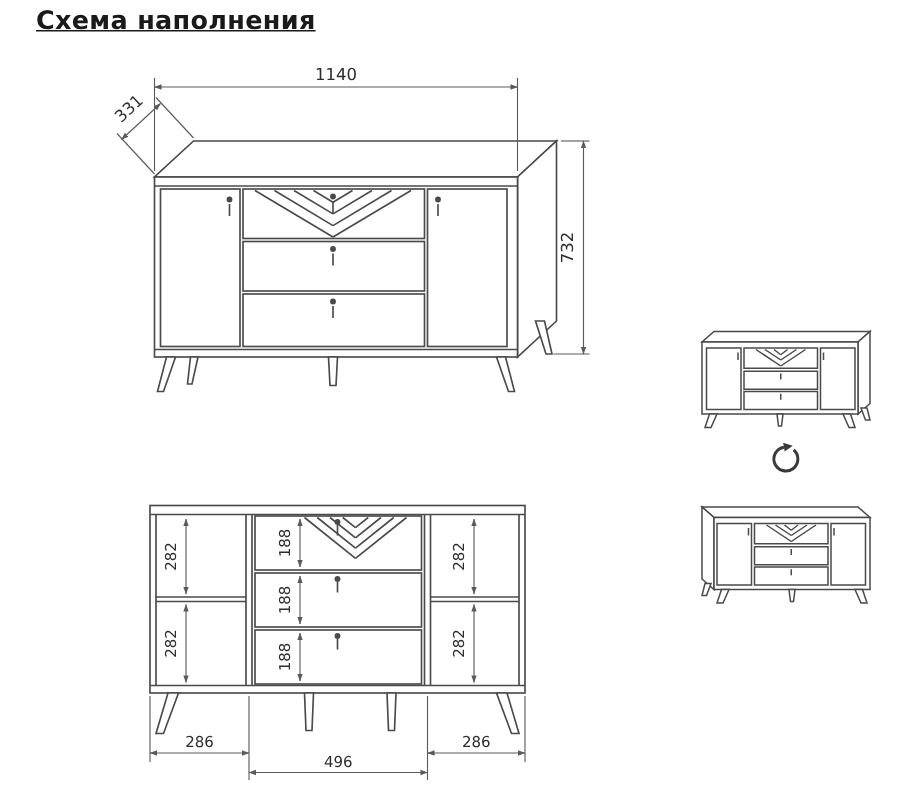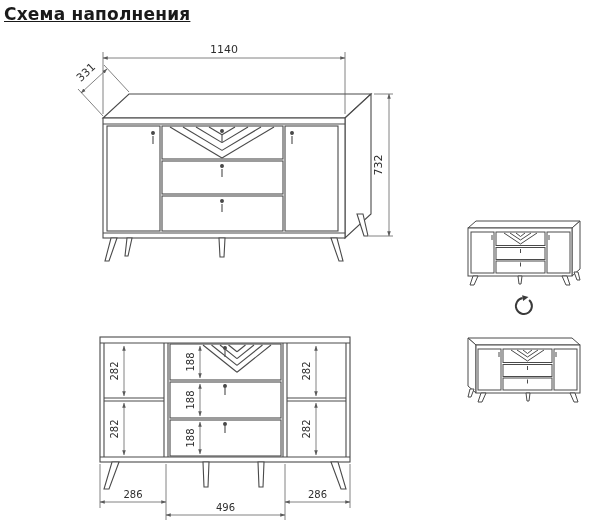--- a/index.html
+++ b/index.html
@@ -1,18 +1,18 @@
 <!DOCTYPE html>
 <html><head>
 <meta charset="utf-8">
 <style>
   html,body{margin:0;padding:0;background:#ffffff;}
   .page{position:relative;width:600px;height:532px;background:#fff;overflow:hidden;
         font-family:"DejaVu Sans", sans-serif;}
-  .page-title{position:absolute;left:4px;top:4px;font-size:17px;font-weight:bold;
+  .page-title{position:absolute;left:24px;top:4px;font-size:17px;font-weight:bold;
         color:#1a1a1a;text-decoration:underline;letter-spacing:.2px;}
   svg{position:absolute;left:0;top:0;}
   text{font-family:"DejaVu Sans", sans-serif;}
 </style>
 </head>
 <body>
 
 <div class="page">
   <div class="page-title">Схема наполнения</div>
 

